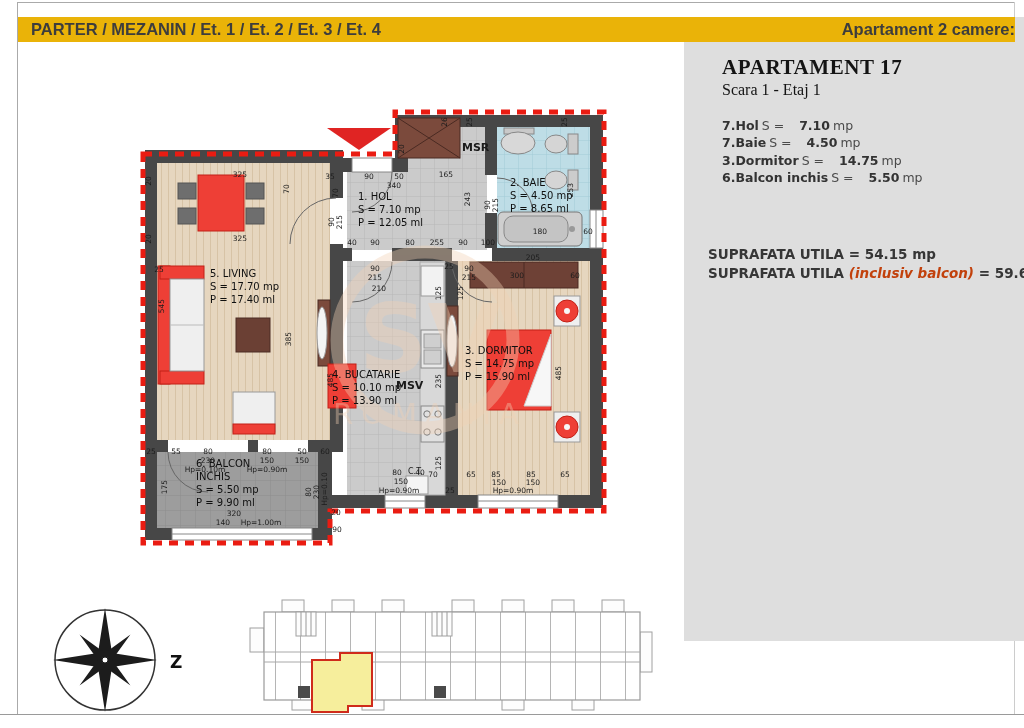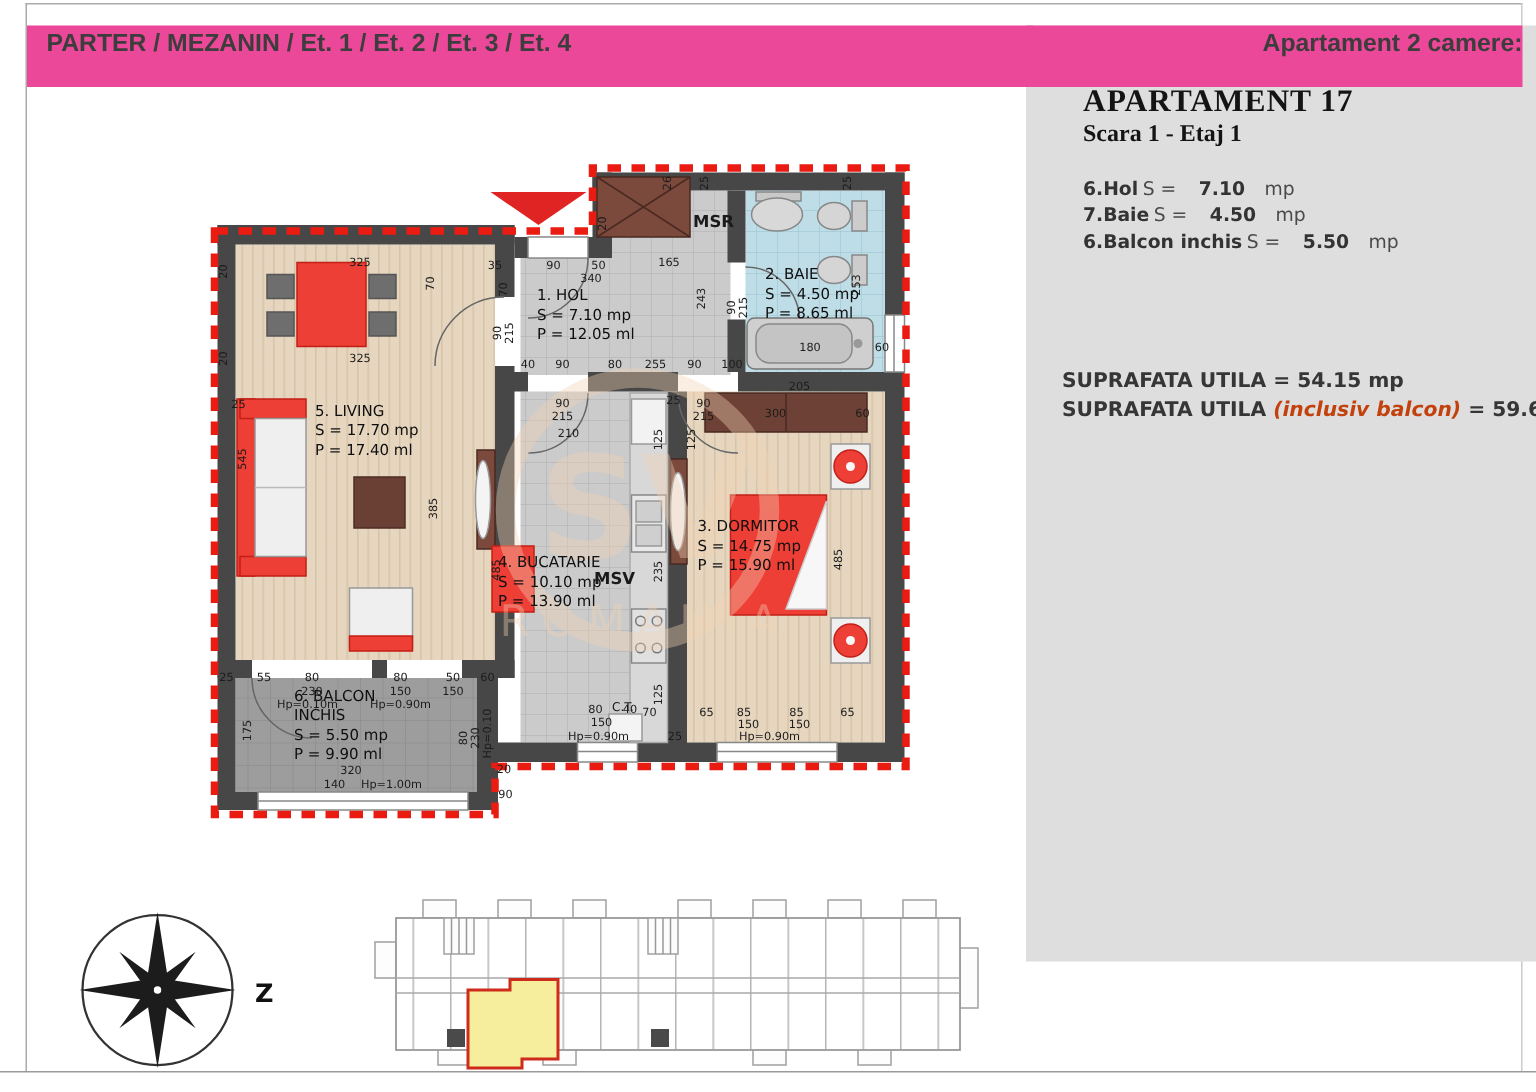--- a/index.html
+++ b/index.html
@@ -4,37 +4,37 @@
 <style>
   html,body{margin:0;padding:0;}
   body{width:1024px;height:728px;position:relative;background:#ffffff;
        font-family:"DejaVu Sans",sans-serif;overflow:hidden;}
   .border-line{position:absolute;background:#aaaaaa;}
   #border-left{left:17px;top:2px;width:1px;height:712px;}
   #border-top{left:17px;top:2px;width:998px;height:1px;}
   #border-bottom{left:0px;top:714px;width:1024px;height:1px;background:#9a9a9a;}
   #border-right{left:1014px;top:2px;width:1px;height:712px;background:#cccccc;}
 
-  .redbar{position:absolute;top:17px;height:41px;background:#ec4899;
+  .redbar{position:absolute;top:17px;height:25px;background:#eab308;
           color:#3d3d3d;font-weight:bold;font-size:16.5px;line-height:25px;
           font-family:"Liberation Sans","DejaVu Sans",sans-serif;white-space:nowrap;}
   #bar-left{left:18px;width:658px;padding-left:13px;}
   #panel{position:absolute;left:684px;top:17px;width:331px;height:624px;background:#dedede;padding-left:32px;}
   #bar-right{left:684px;width:331px;padding-left:16px;box-sizing:border-box;text-align:right;}
 
   #apt-title{position:absolute;left:38px;top:38px;font-family:"Liberation Serif","DejaVu Serif",serif;
              font-size:21px;font-weight:bold;color:#141414;letter-spacing:.6px;}
   #apt-subtitle{position:absolute;left:38px;top:64px;font-family:"Liberation Serif","DejaVu Serif",serif;
-             font-size:16px;font-weight:bold;color:#141414;}
+             font-size:16px;font-weight:normal;color:#141414;}
   #room-list{position:absolute;left:38px;top:100px;font-size:12.5px;color:#3a3a3a;}
   .room-row{line-height:17.3px;white-space:nowrap;}
   .room-row .rn{font-weight:bold;color:#333333;}
   .room-row .rs{color:#4a4a4a;margin-left:3px;}
   .room-row .rv{font-weight:bold;color:#333333;margin-left:15px;}
-  .room-row .ru{color:#4a4a4a;margin-left:13px;}
+  .room-row .ru{color:#4a4a4a;margin-left:3px;}
   #totals{position:absolute;left:24px;top:228px;font-size:13.5px;color:#363636;}
   #totals .tline{line-height:19px;white-space:nowrap;font-weight:bold;}
   #totals .note{font-style:italic;font-weight:bold;color:#c2410c;}
 
   svg{position:absolute;left:0;top:0;}
   svg text{font-family:"DejaVu Sans",sans-serif;}
   .dim{font-size:7.5px;fill:#1c1c1c;text-anchor:middle;}
   .room-label{font-size:10px;fill:#0f0f0f;}
   .shaft-label{font-size:11px;font-weight:bold;fill:#1a1a1a;}
   .small-label{font-size:8px;fill:#1a1a1a;}
@@ -51,22 +51,23 @@
 <div class="border-line" id="border-right"></div>
 
 <div class="redbar" id="bar-left">
   <span>PARTER / MEZANIN / Et. 1 / Et. 2 / Et. 3 / Et. 4</span>
 </div>
 
 <div id="panel">
   <div id="apt-title">APARTAMENT 17</div>
   <div id="apt-subtitle">Scara 1 - Etaj 1</div>
   <div id="room-list">
-    <div class="room-row"><span class="rn">6.Hol</span><span class="rs">S =</span><span class="rv">7.10</span><span class="ru">mp</span></div>
+    <div class="room-row"><span class="rn">7.Hol</span><span class="rs">S =</span><span class="rv">7.10</span><span class="ru">mp</span></div>
     <div class="room-row"><span class="rn">7.Baie</span><span class="rs">S =</span><span class="rv">4.50</span><span class="ru">mp</span></div>
+    <div class="room-row"><span class="rn">3.Dormitor</span><span class="rs">S =</span><span class="rv">14.75</span><span class="ru">mp</span></div>
     <div class="room-row"><span class="rn">6.Balcon inchis</span><span class="rs">S =</span><span class="rv">5.50</span><span class="ru">mp</span></div>
   </div>
   <div id="totals">
     <div class="tline"><span>SUPRAFATA UTILA</span> <span>=</span> <span>54.15 mp</span></div>
     <div class="tline"><span>SUPRAFATA UTILA</span> <span class="note">(inclusiv balcon)</span> <span>=</span> <span>59.65 mp</span></div>
   </div>
 </div>
 <div class="redbar" id="bar-right">
   <span>Apartament 2 camere:</span>
 </div>

